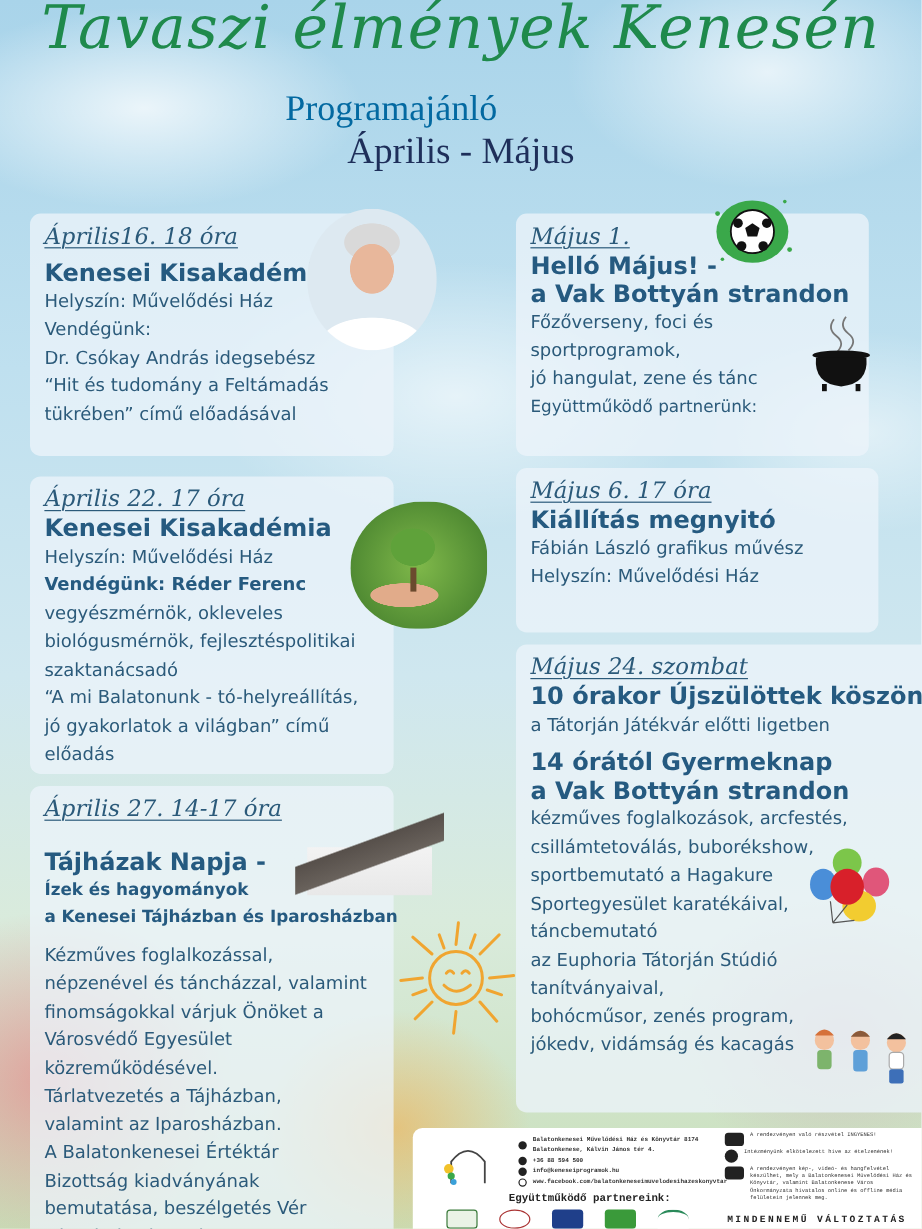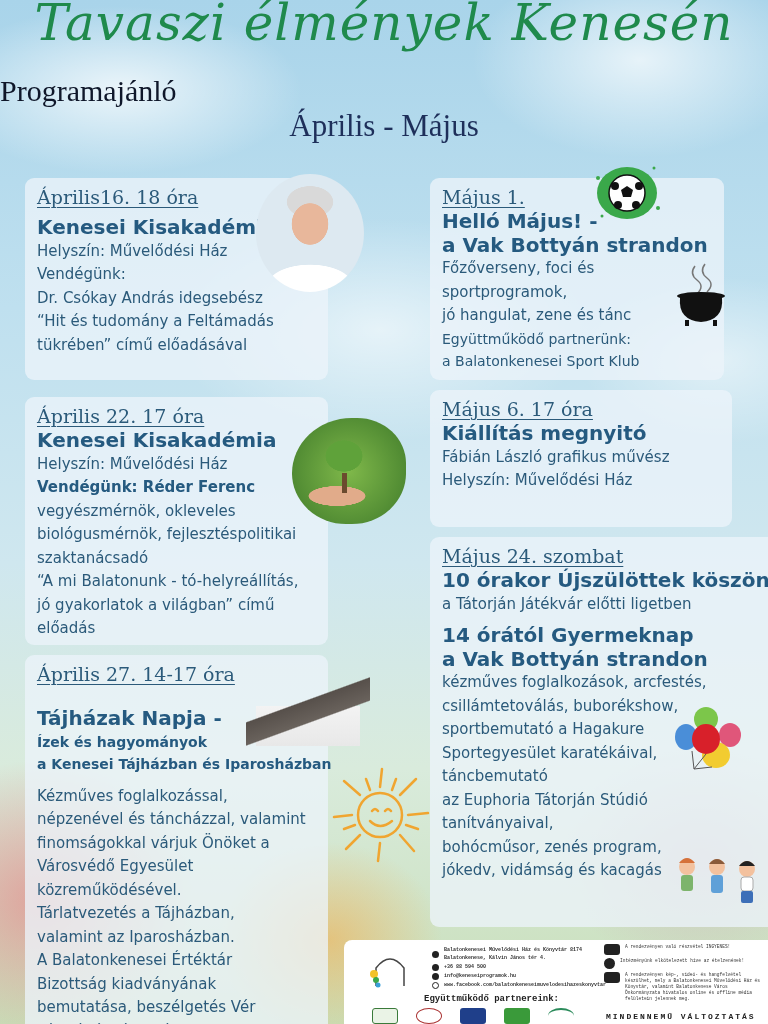--- a/index.html
+++ b/index.html
@@ -17,35 +17,35 @@
       radial-gradient(ellipse 160px 140px at 330px 940px, rgba(245,170,70,0.55), transparent 70%),
       radial-gradient(ellipse 200px 160px at 700px 860px, rgba(200,140,170,0.35), transparent 70%),
       linear-gradient(180deg, #a9d4ea 0%, #bfe0ef 30%, #cfe7ef 55%, #d9ebdc 75%, #c8deb8 100%);
   }
   .title {
     position: absolute; top: -6px; left: 0; width: 768px; text-align: center;
     font-family: "DejaVu Serif", serif; font-style: italic; font-weight: normal;
     font-size: 50px; color: #1f8a4c; letter-spacing: 1px;
   }
   .subtitle {
-    position: absolute; top: 74px; left: 0; width: 652px; 
-    font-family: "Liberation Serif", serif; font-size: 30px; color: #0f172a;
+    position: absolute; top: 74px; left: 0; width: 652px; text-align: center;
+    font-family: "Liberation Serif", serif; font-size: 30px; color: #0369a1;
   }
   .months {
     position: absolute; top: 108px; left: 0; width: 768px; text-align: center;
     font-family: "Liberation Serif", serif; font-size: 31px; color: #1e2f5a;
   }
   .card {
     position: absolute;
     background: rgba(236, 244, 250, 0.78);
     border-radius: 9px;
     padding: 6px 12px;
   }
   .date {
-    font-family: "DejaVu Serif", serif; 
+    font-family: "DejaVu Serif", serif; font-style: italic;
     font-size: 19px; color: #2b5a7a; text-decoration: underline;
     text-underline-offset: 3px; text-decoration-thickness: 1px;
     line-height: 26px; display: inline-block;
   }
   .b { font-weight: bold; color: #255a80; }
   .line { font-size: 15px; line-height: 23.5px; white-space: nowrap; }
   .line.big { font-size: 20px; }
   .sm { font-size: 14px; line-height: 22px; }
   .gap { height: 10px; }
 
@@ -174,21 +174,20 @@
 </svg>
 
 <div class="card" style="left:430px; top:178px; width:294px; height:202px;">
   <div class="date">Május 1.</div>
   <div class="line big b">Helló Május! -</div>
   <div class="line big b">a Vak Bottyán strandon</div>
   <div class="line">Főzőverseny, foci és</div>
   <div class="line">sportprogramok,</div>
   <div class="line">jó hangulat, zene és tánc</div>
   <div class="line sm">Együttműködő partnerünk:</div>
-  <div class="line sm">a Balatonkenesei Sport Klub</div>
 </div>
 <svg class="deco ball" viewBox="0 0 74 70">
   <g fill="#3aa84a">
     <ellipse cx="37" cy="35" rx="30" ry="26"></ellipse>
     <circle cx="8" cy="20" r="2"></circle>
       <circle cx="68" cy="50" r="2"></circle>
       <circle cx="12" cy="58" r="1.5"></circle>
       <circle cx="64" cy="10" r="1.5"></circle>
   </g>
   <circle cx="37" cy="35" r="18" fill="#fff" stroke="#111" stroke-width="1.5"></circle>

